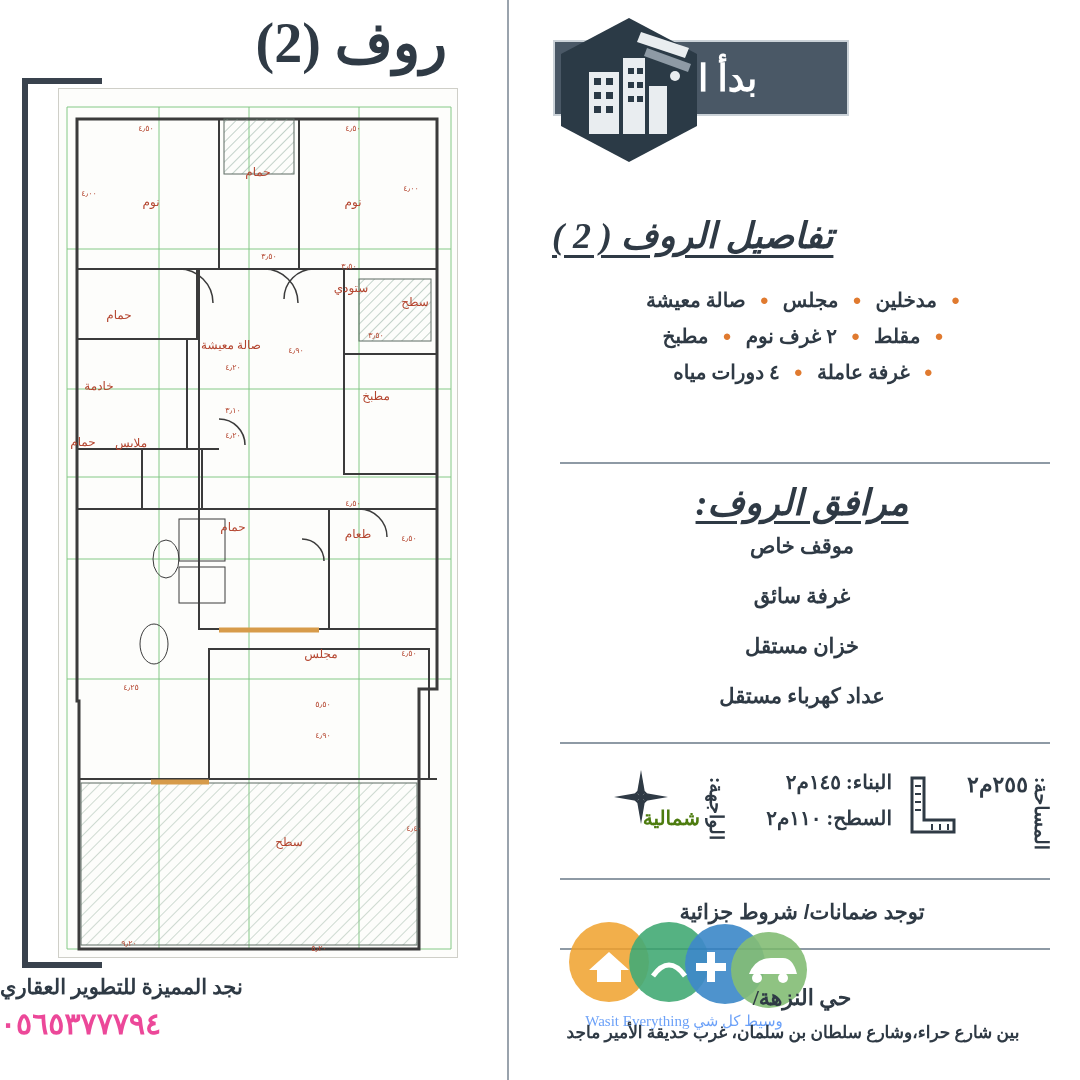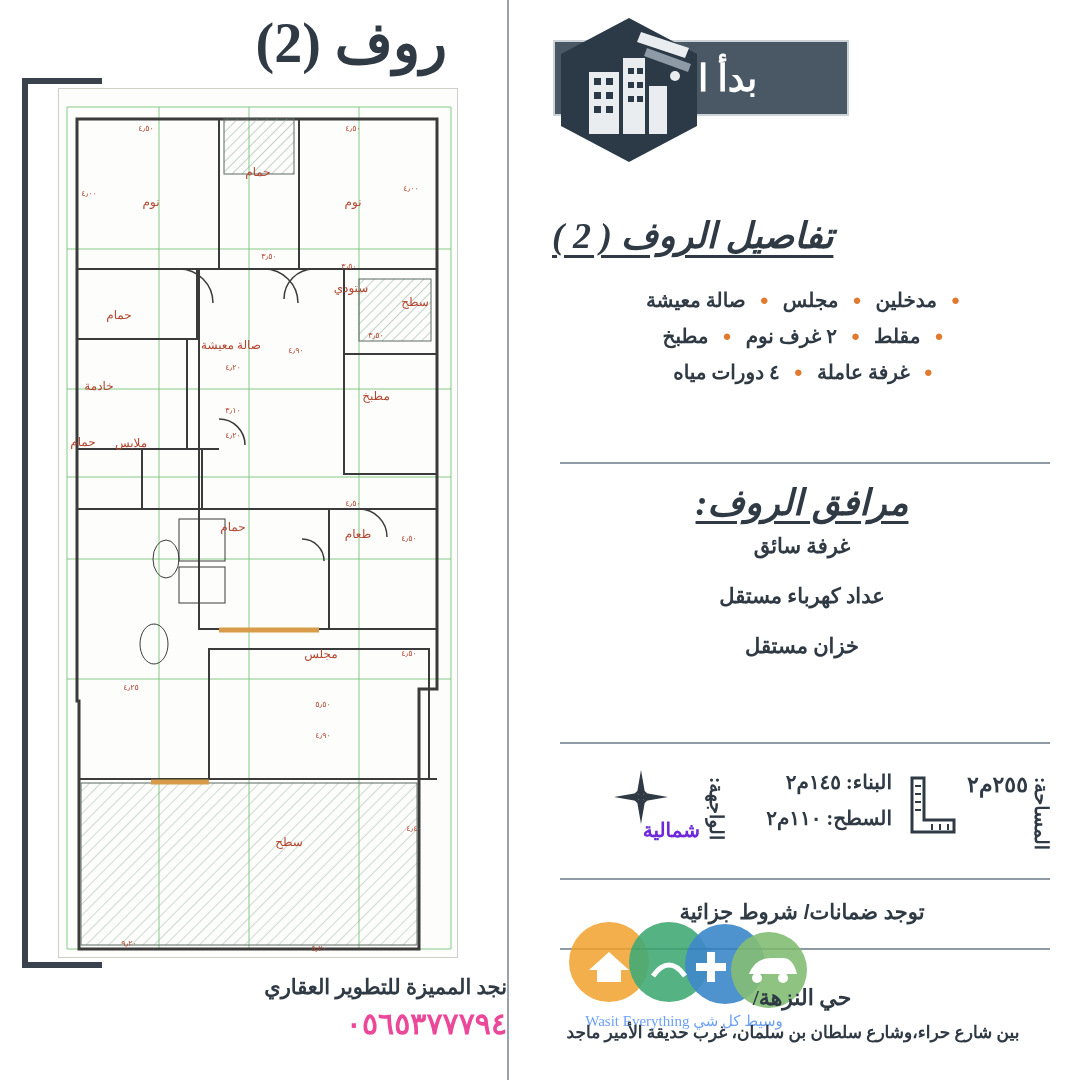--- a/index.html
+++ b/index.html
@@ -33,21 +33,21 @@
   .frame-rt  { position:absolute; left:22px; top:78px; width:6px; height:890px; background:#39424d; }
 
   .plan-box {
     position:absolute; left:58px; top:88px; width:400px; height:870px;
     background:#fdfdfc; border:1px solid #cfcfc8;
     overflow:hidden;
   }
   .plan-svg { position:absolute; left:0; top:0; }
 
   .plan-footer {
-    position:absolute; left:0; top:975px; width:507px; text-align:right;
+    position:absolute; left:0; top:975px; width:507px; text-align:left;
   }
   .brand-line {
     font-size:21px; font-weight:bold; color:#2f3a45;
     font-family:"Liberation Serif", serif;
   }
   .phone-line {
     margin-top:6px; font-size:30px; font-weight:bold; color:#ec4899;
     font-family:"Liberation Serif", serif; letter-spacing:1px;
   }
 
@@ -112,22 +112,22 @@
   .area-lines div {
     font-size:20px; font-weight:bold; color:#2f3a45;
     font-family:"Liberation Serif", serif; margin-bottom:12px;
   }
   .facing-label {
     position:absolute; right:325px; top:8px; font-size:19px; font-weight:bold;
     color:#2f3a45; font-family:"Liberation Serif", serif;
     writing-mode:vertical-rl; height:70px;
   }
   .facing-val {
-    position:absolute; right:352px; top:56px; font-size:20px; font-weight:bold;
-    color:#6d28d9; font-family:"Liberation Serif", serif;margin-left:19px;
+    position:absolute; right:352px; top:44px; font-size:20px; font-weight:bold;
+    color:#4d7c0f; font-family:"Liberation Serif", serif;margin-left:19px;
   }
   .compass { position:absolute; right:382px; top:6px; width:58px; height:58px; }
 
   .warranty {
     position:absolute; right:28px; top:900px; width:500px; text-align:center;
     font-size:21px; font-weight:bold; color:#2f3a45;
     font-family:Liberation Sans, sans-serif;
   }
 
   .district {
@@ -340,23 +340,24 @@
           <span class="f-item">غرفة عاملة</span>
           <span class="dot">●</span>
           <span class="f-item">٤ دورات مياه</span>
         </div>
       </div>
 
     <div class="hr" style="right:30px; top:462px; width:490px;"></div>
 
     <div class="amen-title">مرافق الروف:</div>
     <div class="amen-list" id="amen-list">
+        <div class="amen-item">موقف خاص</div>
         <div class="amen-item">غرفة سائق</div>
+        <div class="amen-item">خزان مستقل</div>
         <div class="amen-item">عداد كهرباء مستقل</div>
-        <div class="amen-item">خزان مستقل</div>
       </div>
 
     <div class="hr" style="right:30px; top:742px; width:490px;"></div>
 
     <div class="meta-block">
       <div class="area-label">المساحة:</div>
       <div class="area-val">٢٥٥م٢</div>
 
       <svg class="ruler-icon" viewBox="0 0 56 60">
         <path d="M10 4 L22 4 L22 46 L52 46 L52 58 L10 58 Z" fill="none" stroke="#2f3a45" stroke-width="3"></path>

